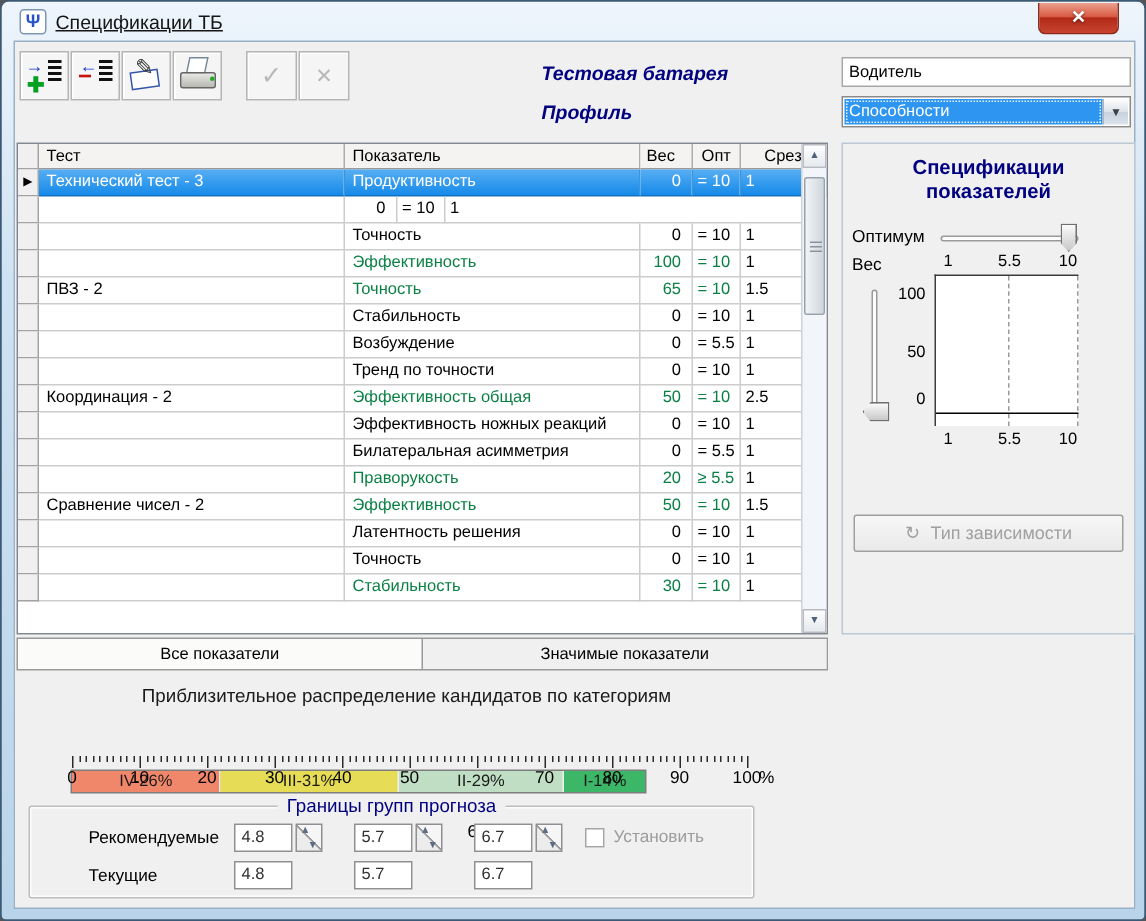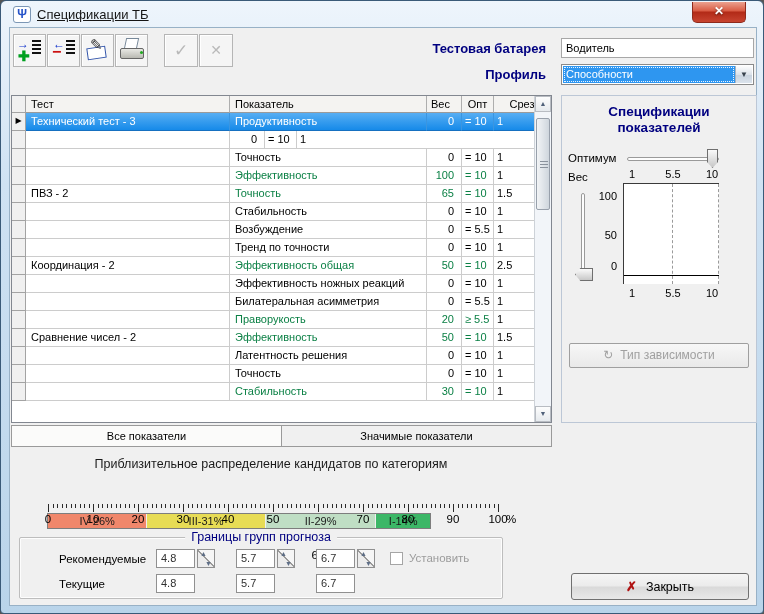--- a/index.html
+++ b/index.html
@@ -33,21 +33,21 @@
            border:1px solid #3355aa; transform:rotate(-8deg); }
   .pencil { position:absolute; left:8px; top:1px; font-size:15px; color:#333; }
   .printer-body { position:absolute; left:4px; top:13px; width:24px; height:11px;
                   background:linear-gradient(#e8e8e4,#b9b9b2); border:1px solid #666; border-radius:2px; }
   .printer-paper { position:absolute; left:9px; top:3px; width:13px; height:11px; background:#fff;
                    border:1px solid #789; transform:skewX(-12deg); }
   .printer-dot { position:absolute; right:4px; top:16px; width:3px; height:3px; background:#2a2; border-radius:50%; }
   .gray-glyph { position:absolute; left:0; top:0; width:100%; height:100%; text-align:center;
                 line-height:31px; font-size:17px; color:#b9b9b9; }
   
-  .fld-label { position:absolute; font-size:13px; font-weight:bold; color:#000080; text-align:right; width:185px; }
+  .fld-label { position:absolute; font-size:13px; font-weight:bold; color:#000080; width:185px;font-style:italic; }
   .textbox { position:absolute; background:#fff; border:1px solid #a7a7a7; padding:0 4px; line-height:18px; }
   .combo { position:absolute; background:#fff; border:1px solid #8a8a8a; }
   .combo-sel { position:absolute; left:1px; top:1px; right:18px; bottom:1px; background:#2e96f0;
                color:#fff; line-height:17px; padding-left:3px; outline:1px dotted #e8f3ff; outline-offset:-2px; }
   .combo-btn { position:absolute; right:1px; top:1px; width:17px; bottom:1px;
                background:linear-gradient(#fdfdfd,#dde3ea 50%,#c8d2dd 51%,#dbe3ec);
                border-left:1px solid #aab4bf; text-align:center; color:#38424d; font-size:8px; line-height:17px; }
   
   .grid { position:absolute; left:10px; top:94px; width:541px; height:328px; background:#fff;
           border:1px solid #828790; overflow:hidden; }
@@ -531,16 +531,13 @@
       <span class="up">▲</span>
       <span class="dn">▼</span>
     </div>
   <div class="chk"></div>
   <div class="chk-lbl">Установить</div>
   <div class="prog-lbl" style="left:58px;top:577px;">Текущие</div>
   <div class="spinfield" style="left:155px;top:573px;">4.8</div>
   <div class="spinfield" style="left:235px;top:573px;">5.7</div>
   <div class="spinfield" style="left:315px;top:573px;">6.7</div>
 
-  <div class="close-form-btn">
-    <span class="red-x">✗</span><span>Закрыть</span>
-  </div>
 </div>
 
 </body></html>

